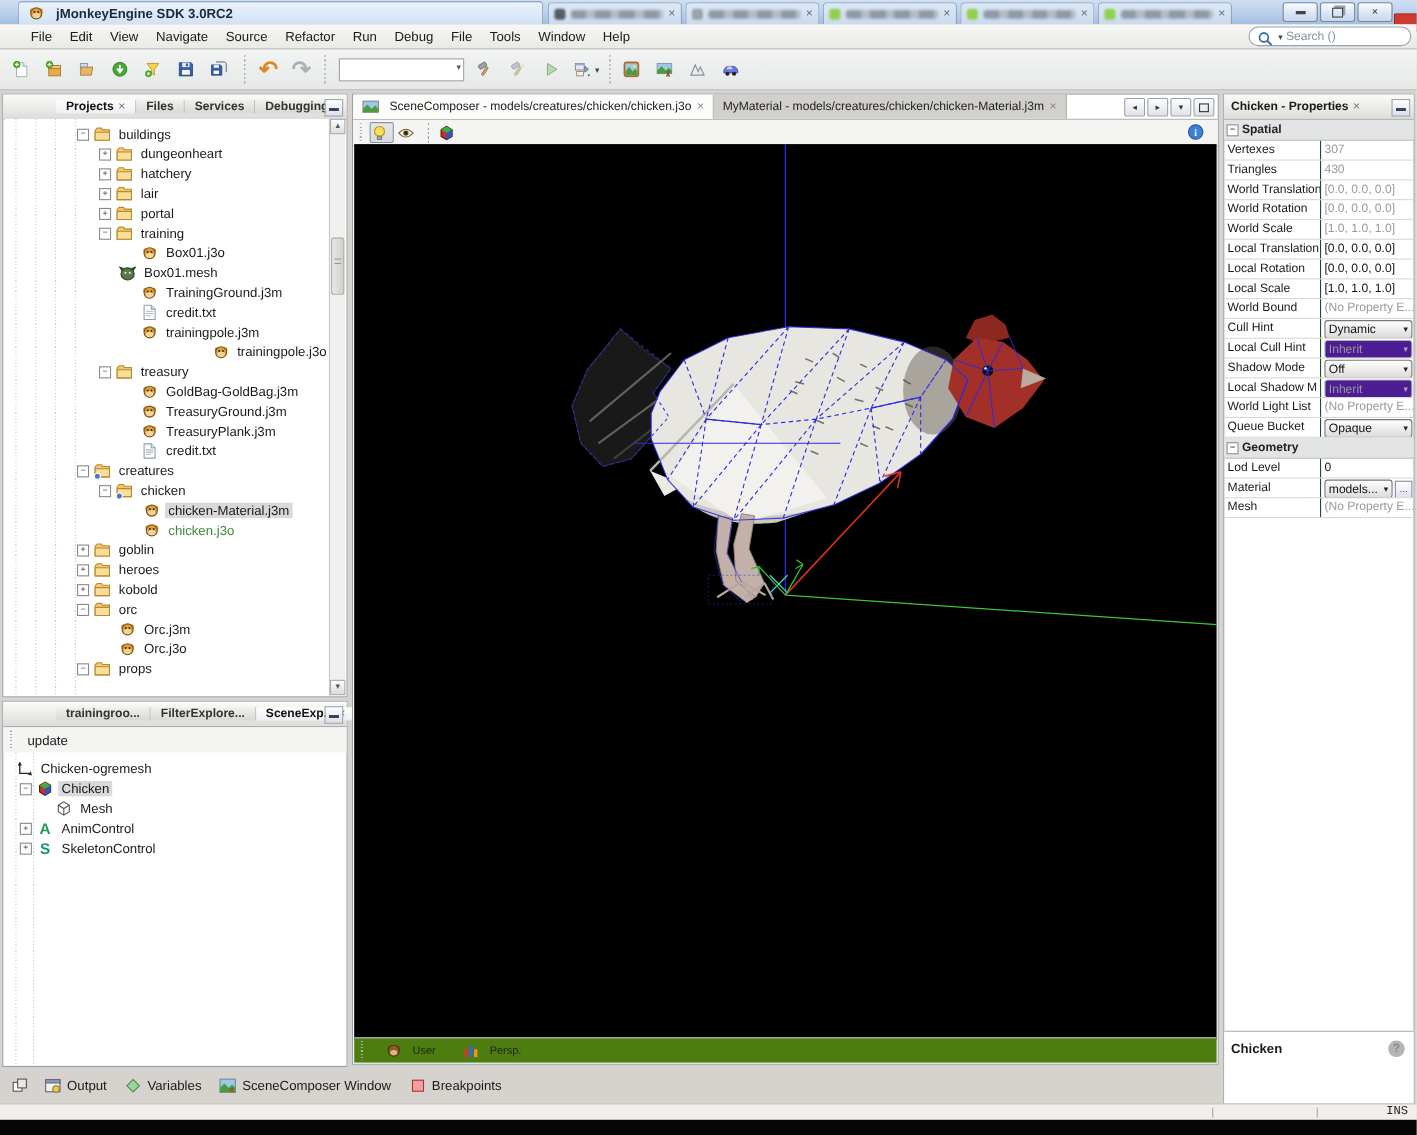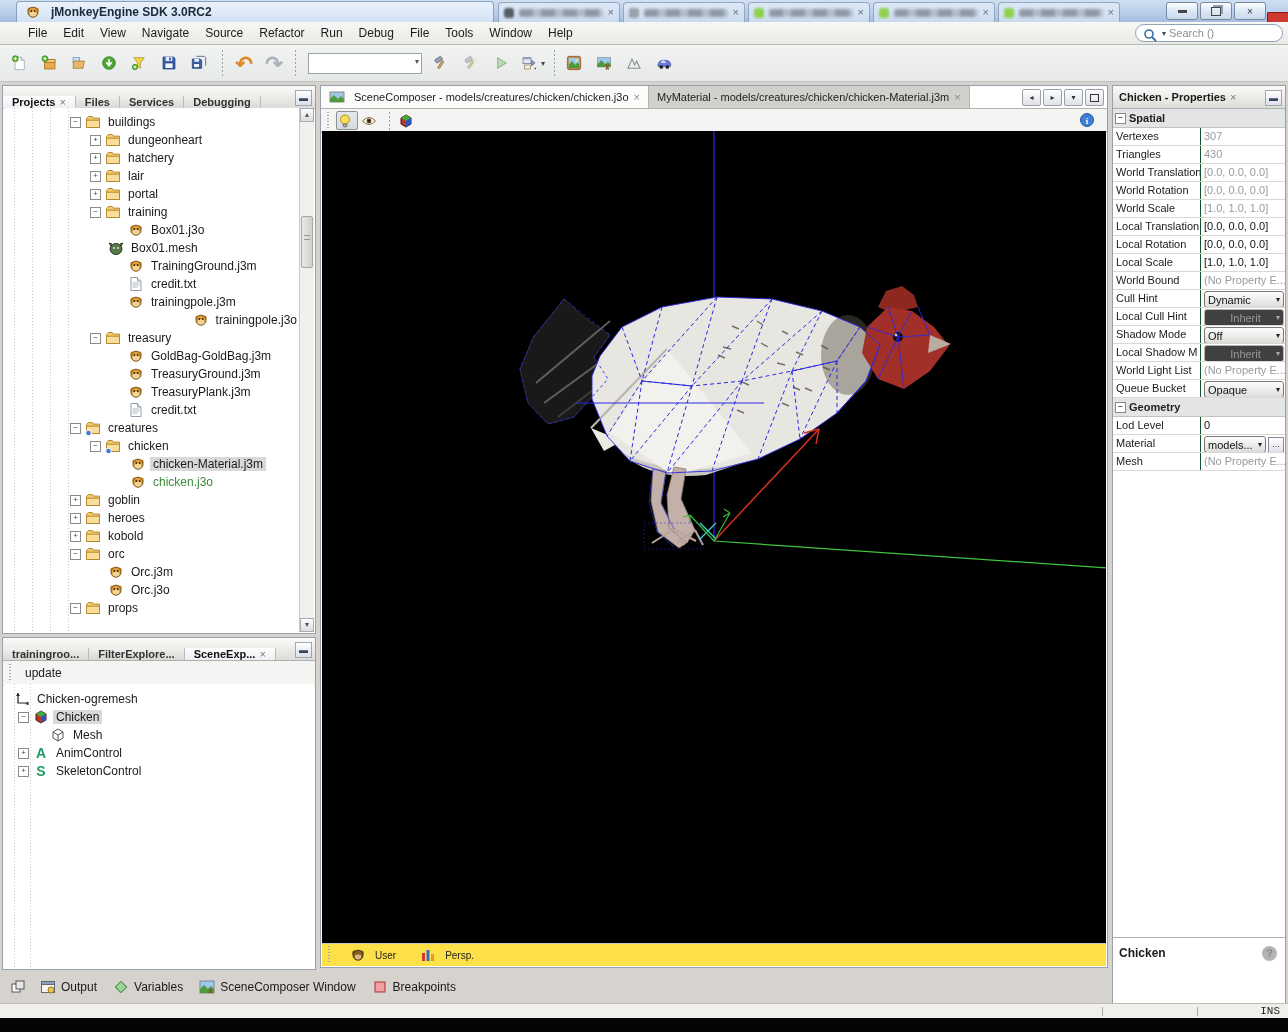--- a/index.html
+++ b/index.html
@@ -35,21 +35,21 @@
   .toolbar{position:absolute;left:0;top:45px;width:1288px;height:37px;background:linear-gradient(#f2f3f3,#e7e8e8);
     border-bottom:1px solid #c3c3c0;display:flex;align-items:center;padding-left:6px;box-sizing:border-box;}
   .tbtn{width:28px;height:28px;display:flex;align-items:center;justify-content:center;margin:0 1px;}
   .tbtn svg{width:23px;height:23px;}
   .tsep{width:7px;height:26px;margin:0 3px;background:repeating-linear-gradient(#9aa0a6 0 2px,transparent 2px 4px);background-size:1px 100%;background-position:3px 0;background-repeat:no-repeat;}
   .tcombo{width:112px;height:19px;border:1px solid #9aa2aa;background:#fff;margin:0 6px;position:relative;}
   .tcombo .ar{position:absolute;right:2px;top:3px;font-size:8px;color:#556;}
   .glyph{font-size:21px;font-weight:bold;line-height:1;}
   
   .panel{position:absolute;background:#fff;border:1px solid #98a0ac;box-sizing:border-box;}
-  .tabrow{height:22px;background:linear-gradient(#fbfbfa,#dcdcd8);border-bottom:1px solid #b0b0ac;display:flex;align-items:flex-end;position:relative;}
+  .tabrow{height:22px;background:linear-gradient(#fbfbfa,#dcdcd8);border-bottom:1px solid #b0b0ac;display:flex;align-items:center;position:relative;padding-left:48px;}
   .ptab{display:flex;align-items:center;gap:4px;padding:0 9px;border-right:1px solid #bcbcb8;
     background:linear-gradient(#f0f0ee,#d8d8d4);font-weight:bold;font-size:11px;color:#333;}
   .ptab.sel{background:linear-gradient(#fdfdfd,#ecf0f4);color:#111;}
   .ptab .tclose{color:#777;font-size:11px;font-weight:normal;}
   .pmin{position:absolute;right:3px;top:4px;width:15px;height:14px;border:1px solid #9aa;background:linear-gradient(#fff,#dde);
     display:flex;align-items:center;justify-content:center;font-size:9px;color:#345;}
   
   .tree{position:relative;overflow:hidden;background:#fff;
     background-image:repeating-linear-gradient(#c9c9c9 0 1px,transparent 1px 3px),repeating-linear-gradient(#c9c9c9 0 1px,transparent 1px 3px),repeating-linear-gradient(#c9c9c9 0 1px,transparent 1px 3px),repeating-linear-gradient(#c9c9c9 0 1px,transparent 1px 3px);
     background-size:1px 100%,1px 100%,1px 100%,1px 100%;background-position:10px 0,28px 0,46px 0,64px 0;background-repeat:no-repeat;}
@@ -78,37 +78,37 @@
   .enav{position:absolute;right:3px;top:3px;display:flex;gap:2px;}
   .enbtn{width:17px;height:15px;border:1px solid #98a0aa;border-radius:2px;background:linear-gradient(#fdfdfd,#e0e2e4);
     font-size:8px;display:flex;align-items:center;justify-content:center;color:#334;}
   .enbtn .sq{width:7px;height:6px;border:1px solid #334;}
   .ebar{height:23px;background:#f4f4f2;border-bottom:1px solid #c6c6c2;display:flex;align-items:center;position:relative;}
   .ebtn{width:22px;height:19px;display:flex;align-items:center;justify-content:center;margin:0 1px;}
   .ebtn svg{width:16px;height:16px;}
   .ebtn.pressed{border:1px solid #8a929a;background:linear-gradient(#e4e8ec,#d4dade);border-radius:2px;box-sizing:border-box;}
   .infoico{position:absolute;right:8px;top:3px;width:16px;height:16px;}
   .viewport{position:relative;background:var(--viewport-bg,#000);overflow:hidden;}
-  .efoot{height:22px;background:#fde047;border-top:1px solid #c6c6c2;display:flex;align-items:center;gap:6px;}
+  .efoot{height:22px;background:#4d7c0f;border-top:1px solid #c6c6c2;display:flex;align-items:center;gap:6px;}
   .efoot .lbl{font-size:10px;color:#222;margin-right:10px;}
   .efoot .ico{margin:0 3px 0 8px;}
   
   .proptitle{height:22px;background:linear-gradient(#fbfbfa,#dcdcd8);border-bottom:1px solid #b0b0ac;display:flex;align-items:center;gap:4px;padding:0 6px;font-weight:bold;font-size:11px;position:relative;}
   .proptitle .tclose{color:#777;font-weight:normal;font-size:11px;}
   .sechead{height:18px;background:#e2e4e6;border-bottom:1px solid #c2c2be;display:flex;align-items:center;font-weight:bold;font-size:11px;color:#222;}
   .sechead .handle{margin:0 3px 0 2px;}
   .prow{height:18px;display:flex;border-bottom:1px solid #d8d8d4;font-size:11px;box-sizing:border-box;}
   .pname{width:88px;flex:0 0 auto;border-right:1px solid #14532d;padding:2px 0 0 3px;box-sizing:border-box;color:#1a1a1a;white-space:nowrap;overflow:hidden;}
   .pval{flex:1;padding:2px 1px 0 3px;white-space:nowrap;overflow:hidden;display:flex;align-items:flex-start;}
   .pval.ro{color:#9a9a9a;}
   .pval.ed{color:#111;}
   .combo{flex:1;height:15px;margin-top:-1px;border:1px solid #777;border-radius:3px;background:linear-gradient(#fefefe,#dcdcda);
     display:flex;align-items:center;font-size:11px;color:#111;padding-left:3px;position:relative;}
   .combo .car{position:absolute;right:3px;top:3px;font-size:8px;color:#222;}
-  .combo.dis{border-color:#b4b4b0;background:#404040;color:#999;justify-content:center;}
+  .combo.dis{border-color:#b4b4b0;background:#4c1d95;color:#999;}
   .combo.dis .car{color:#aaa;}
   .dots{width:14px;height:15px;margin-left:2px;border:1px solid #889;background:linear-gradient(#fff,#dde);font-size:9px;text-align:center;line-height:13px;color:#334;flex:0 0 auto;}
   .descbox{position:absolute;left:0;right:0;bottom:0;height:150px;border-top:1px solid #b0b0ac;background:#fff;padding:8px 6px;box-sizing:border-box;}
   .descbox .dt{font-weight:bold;font-size:12px;}
   .qmark{position:absolute;right:8px;top:8px;width:15px;height:15px;border-radius:50%;background:#b4b4b2;color:#8a8a88;
     font-weight:bold;font-size:11px;text-align:center;line-height:15px;}
   
   .statusbar{position:absolute;left:0;top:971px;width:1288px;height:31px;display:flex;align-items:center;gap:4px;padding-left:10px;box-sizing:border-box;}
   .sbitem{display:flex;align-items:center;gap:5px;padding:3px 6px;}
   .sbitem .ico{margin:0;}

